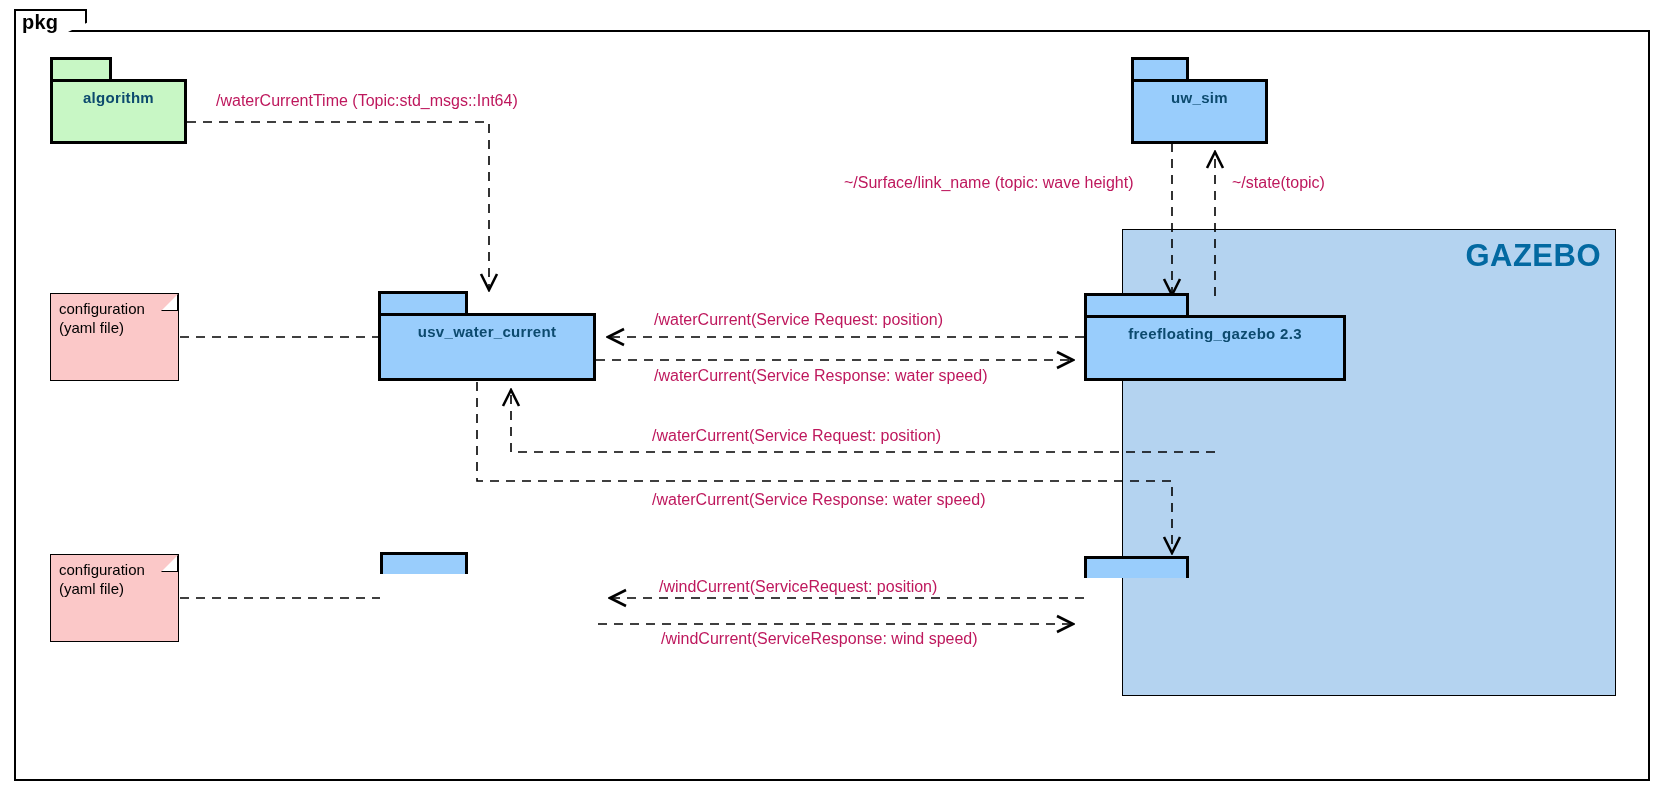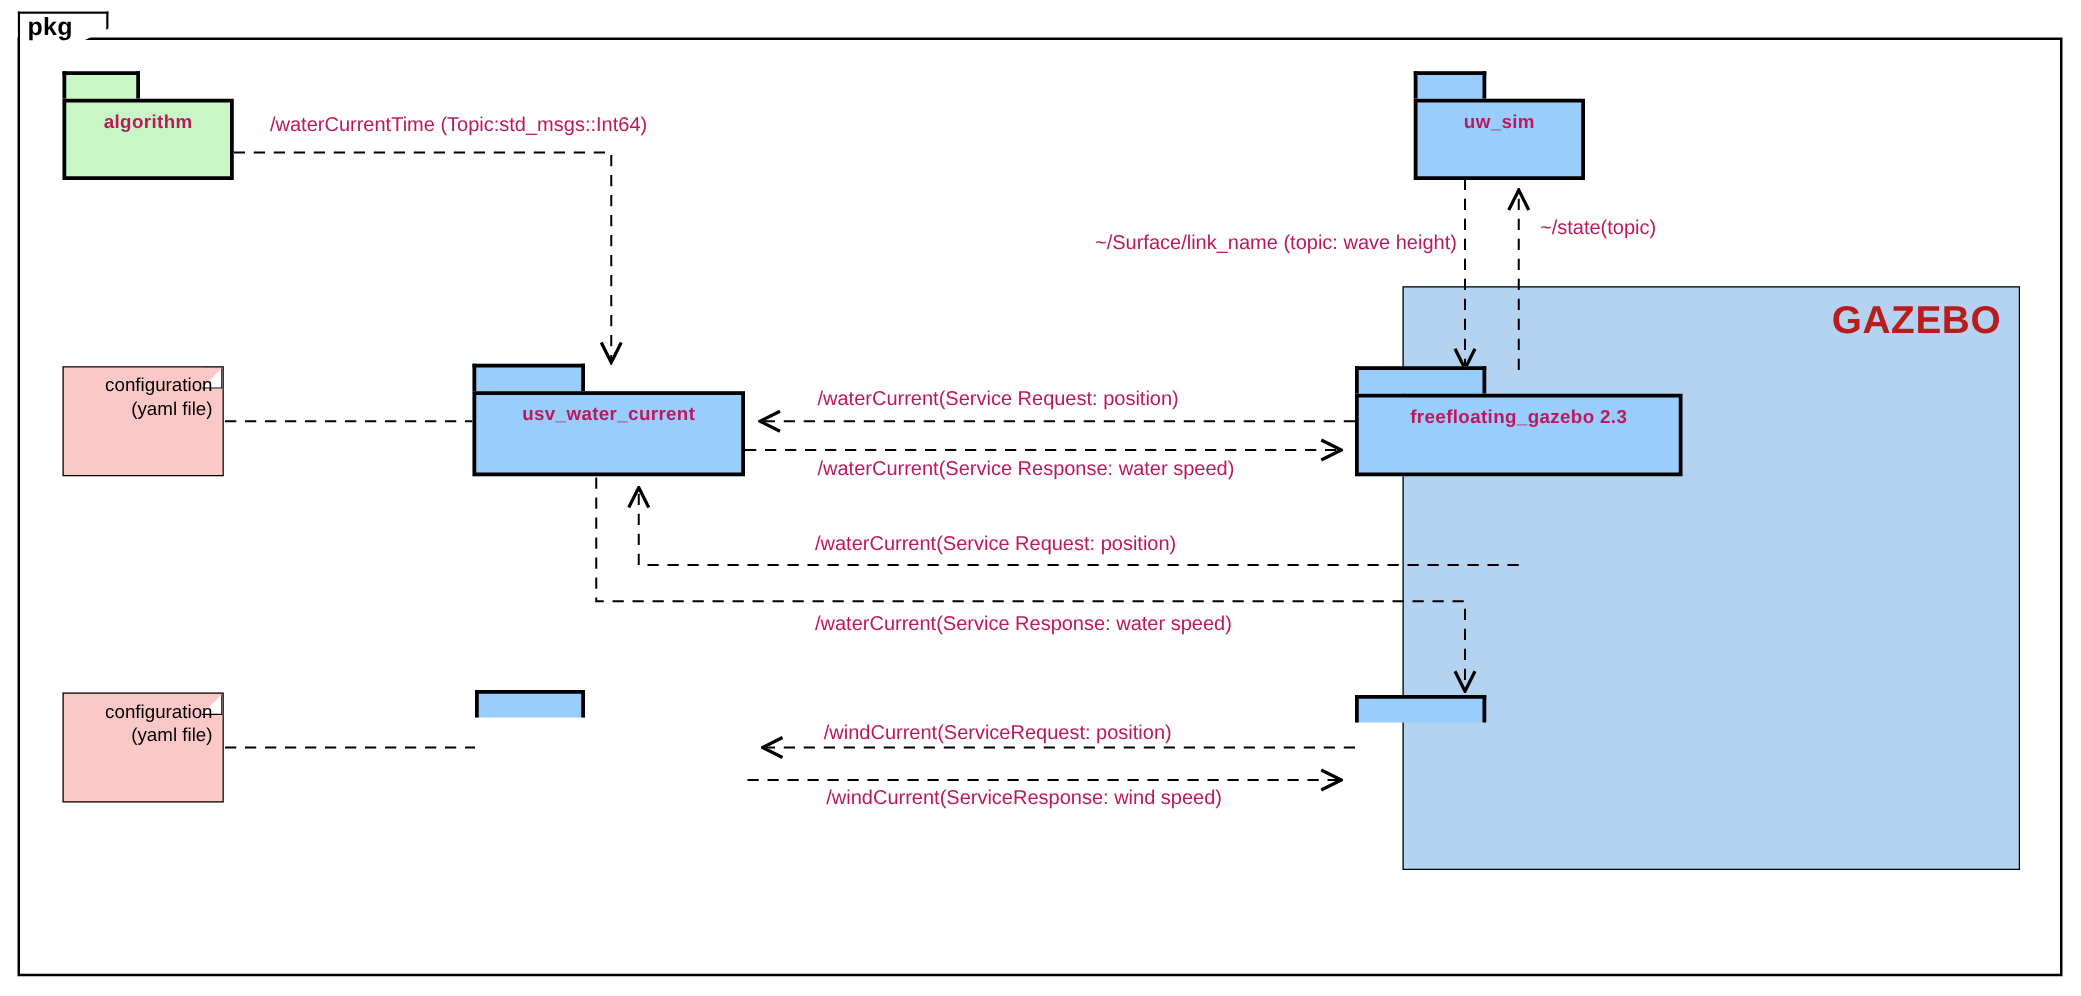--- a/index.html
+++ b/index.html
@@ -65,21 +65,21 @@
     border: 1.6px solid #000000;
     box-sizing: border-box;
   }
   .gazebo-title {
     position: absolute;
     right: 14px;
     top: 8px;
     font-size: 31px;
     font-weight: bold;
     letter-spacing: 0.5px;
-    color: #b91c1c;
+    color: #0369a1;
   }
 
   
   .pkgnode {
     position: absolute;
   }
   .pkgnode .tabtop {
     position: absolute;
     left: 0;
     top: 0;
@@ -96,34 +96,33 @@
     bottom: 0;
     border: 3px solid #000000;
     box-sizing: border-box;
     display: flex;
     justify-content: center;
     padding-top: 7px;
   }
   .pkgnode .nodelabel {
     font-size: 15px;
     font-weight: bold;
-    color: #be185d;
+    color: #0c4a6e;
     letter-spacing: 0.3px;
     white-space: nowrap;
   }
   .blue .tabtop, .blue .bodybox { background: #99cdfc; text-align: center; }
   .green .tabtop, .green .bodybox { background: #c8f7c5; }
 
   
   .note {
     position: absolute;
     background: #fbc8c8;
     border: 1.4px solid #000000;
     box-sizing: border-box;
-    text-align: right;
   }
   .note .notebody {
     position: absolute;
     inset: 0;
     background: #fbc8c8;
     clip-path: polygon(0 0, calc(100% - 16px) 0, 100% 16px, 100% 100%, 0 100%);
   }
   .note .fold {
     position: absolute;
     right: 0;
@@ -266,21 +265,21 @@
 
   <div class="note" style="left:50px; top:554px; width:129px; height:88px;">
     <div class="notebody"></div>
     <div class="fold"></div>
     <div class="notetext">configuration
 (yaml file)</div>
   </div>
 
   <div class="edge-label" style="left:216px; top:92px;">/waterCurrentTime (Topic:std_msgs::Int64)</div>
 
-  <div class="edge-label" style="left:876px; top:174px;margin-top:12px;">~/Surface/link_name (topic: wave height)</div>
+  <div class="edge-label" style="left:844px; top:174px;">~/Surface/link_name (topic: wave height)</div>
 
   <div class="edge-label" style="left:1232px; top:174px;">~/state(topic)</div>
 
   <div class="edge-label" style="left:654px; top:311px;">/waterCurrent(Service Request: position)</div>
 
   <div class="edge-label" style="left:654px; top:367px;">/waterCurrent(Service Response: water speed)</div>
 
   <div class="edge-label" style="left:652px; top:427px;">/waterCurrent(Service Request: position)</div>
 
   <div class="edge-label" style="left:652px; top:491px;">/waterCurrent(Service Response: water speed)</div>

